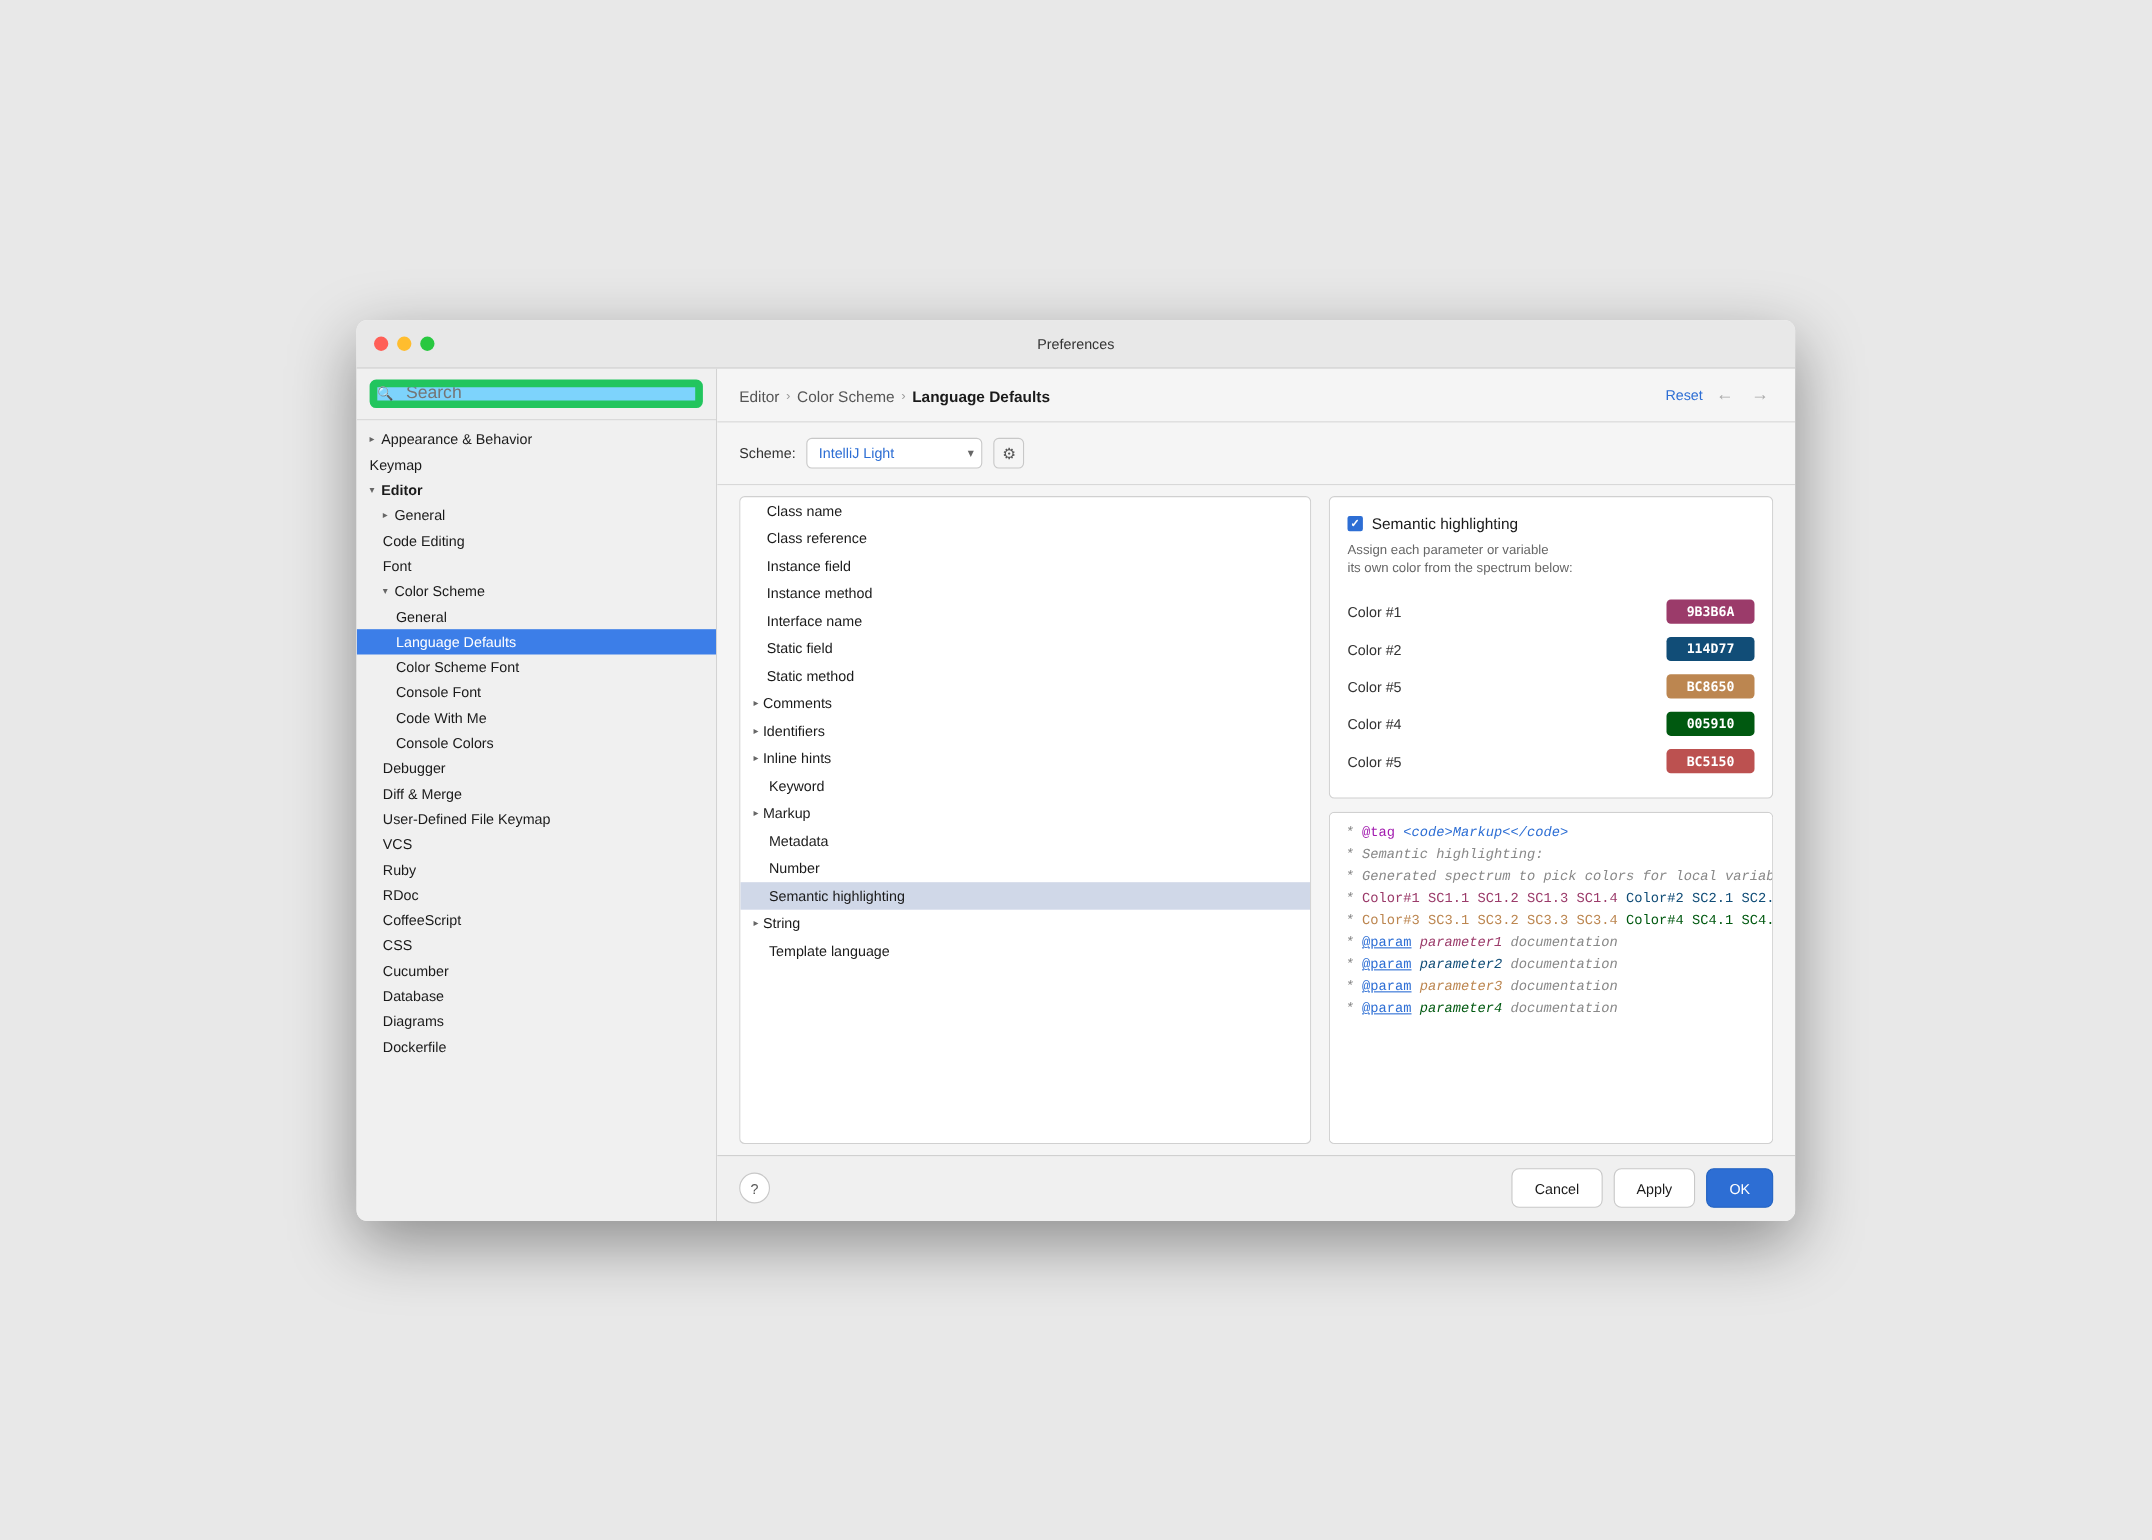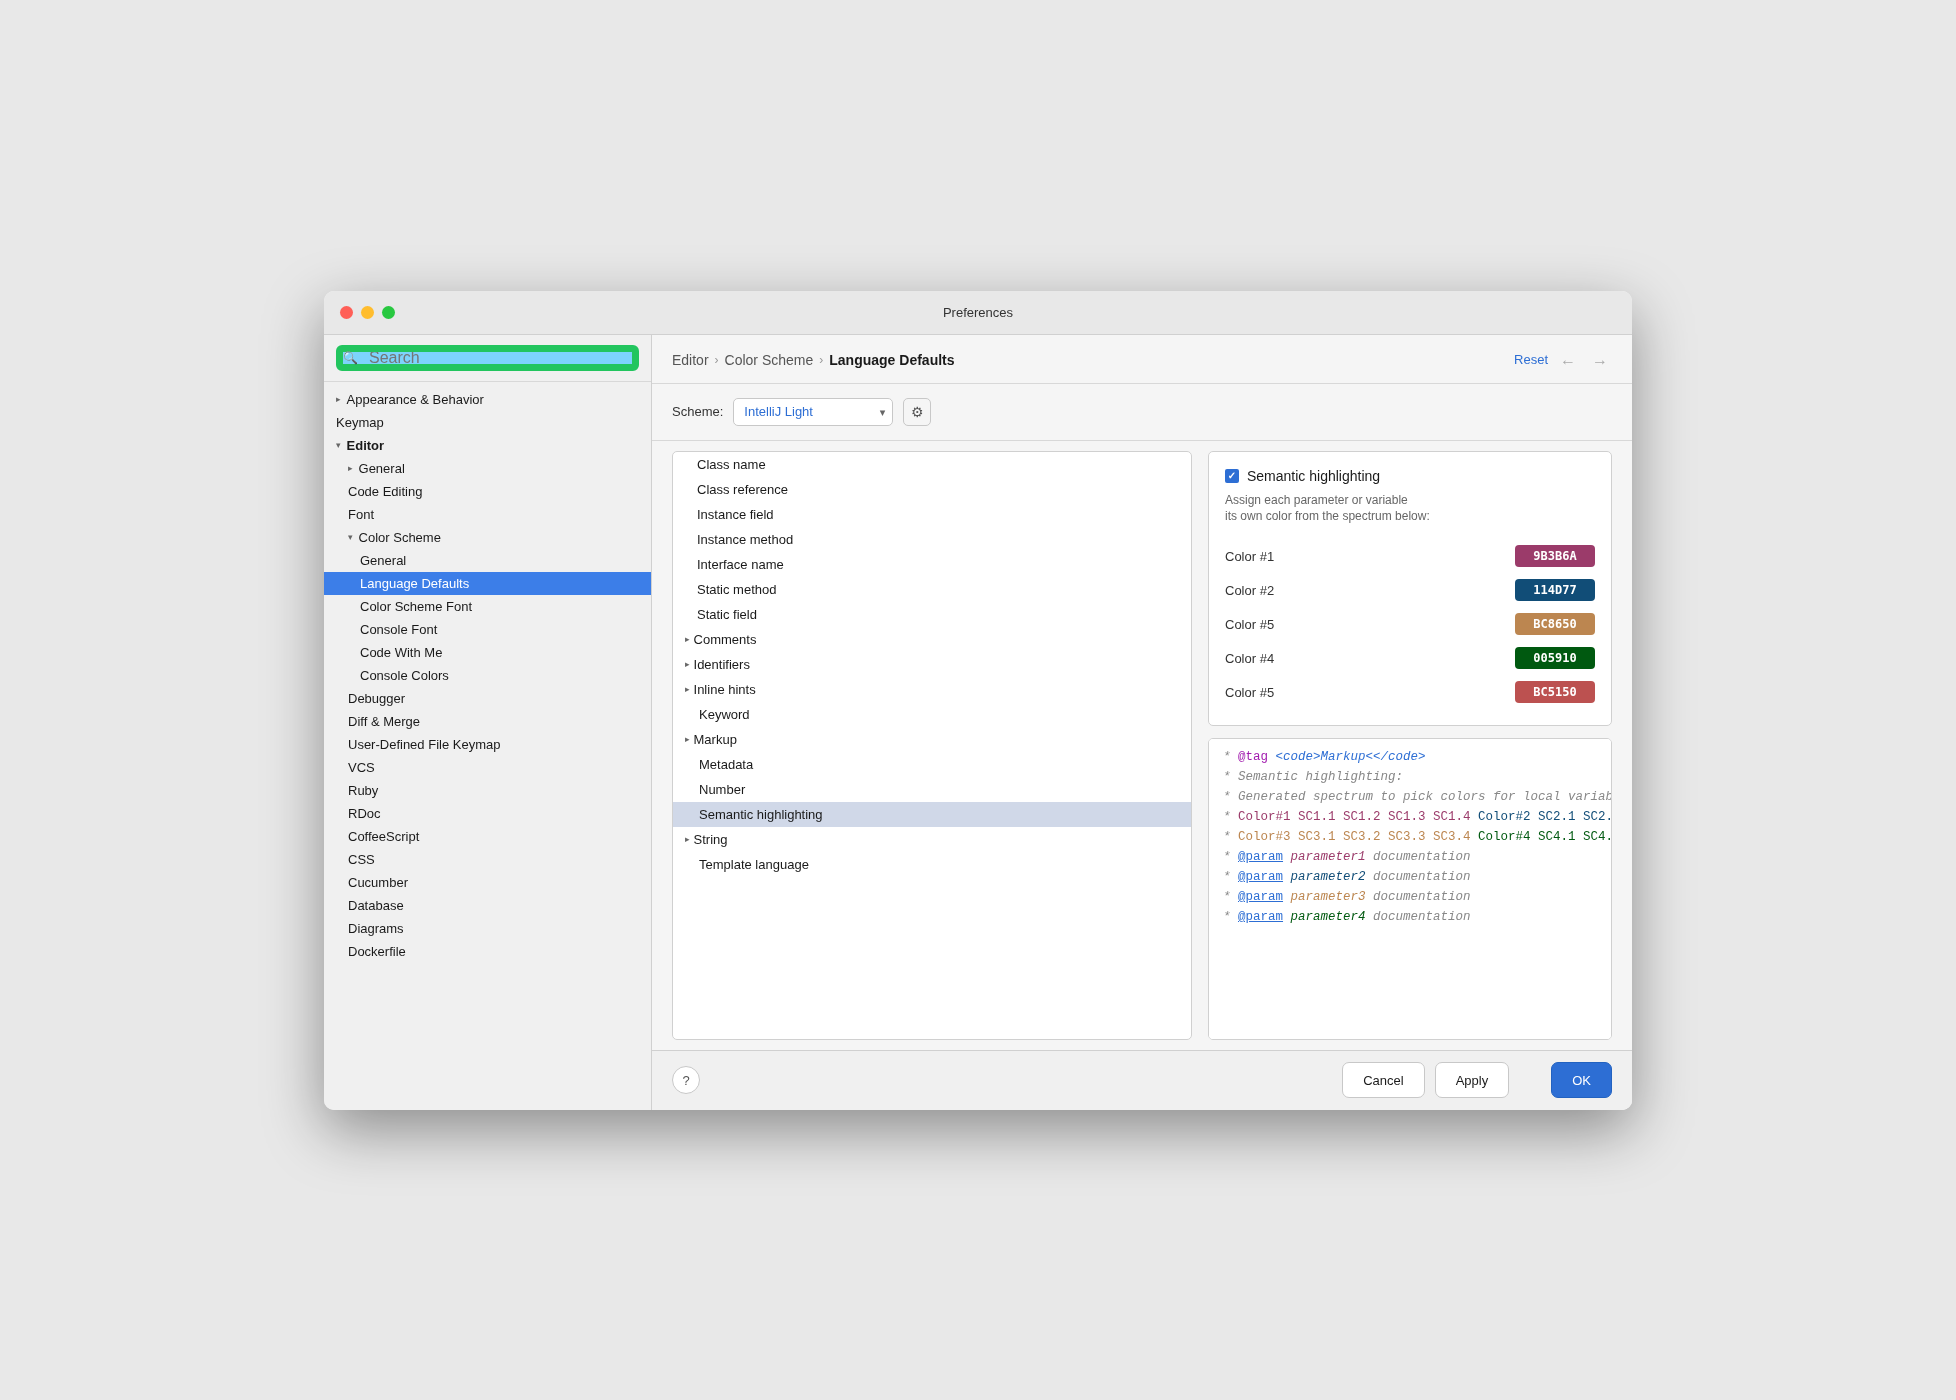--- a/index.html
+++ b/index.html
@@ -363,21 +363,20 @@
       cursor: pointer;
       font-weight: 500;
       border: 1px solid #c8c8c8;
       background: white;
       color: #1a1a1a;
     }
     .btn-primary {
       background: #2d6ed4;
       color: white;
       border-color: #2262c0;
-      margin-left: 32px;
     }
     .help-btn {
       width: 28px; height: 28px;
       border-radius: 50%;
       border: 1px solid #c8c8c8;
       background: white;
       display: flex;
       align-items: center;
       justify-content: center;
       font-size: 13px;
@@ -567,25 +566,25 @@
 
             <div class="tree-item indent1">
               <span>Instance method</span>
             </div>
 
             <div class="tree-item indent1">
               <span>Interface name</span>
             </div>
 
             <div class="tree-item indent1">
+              <span>Static field</span>
+            </div>
+
+            <div class="tree-item indent1">
               <span>Static method</span>
-            </div>
-
-            <div class="tree-item indent1">
-              <span>Static field</span>
             </div>
 
             <div class="tree-item">
               <span class="tree-chevron">▸</span>
               <span>Comments</span>
             </div>
 
             <div class="tree-item">
               <span class="tree-chevron">▸</span>
               <span>Identifiers</span>

